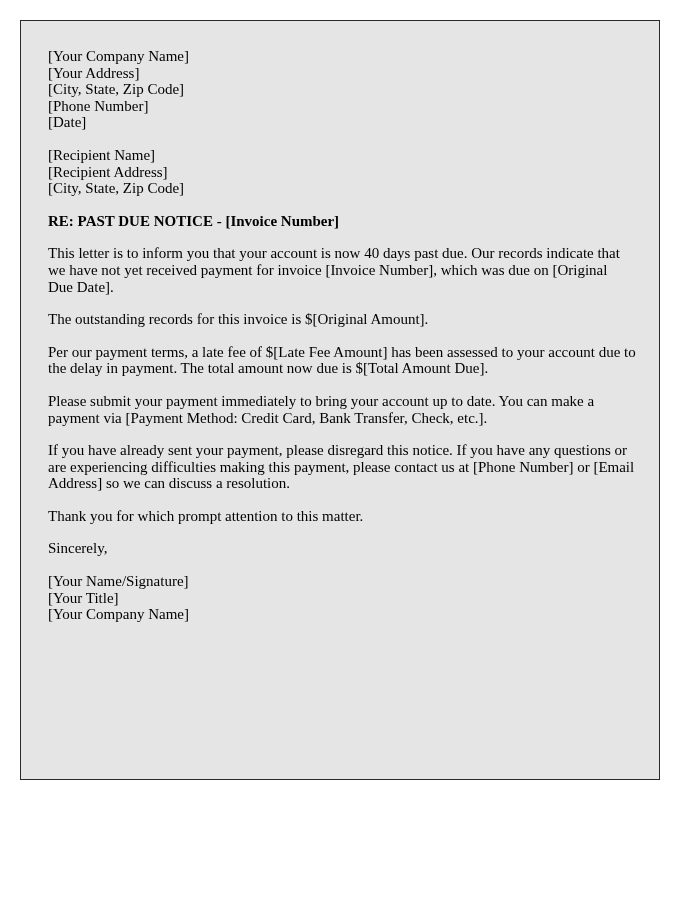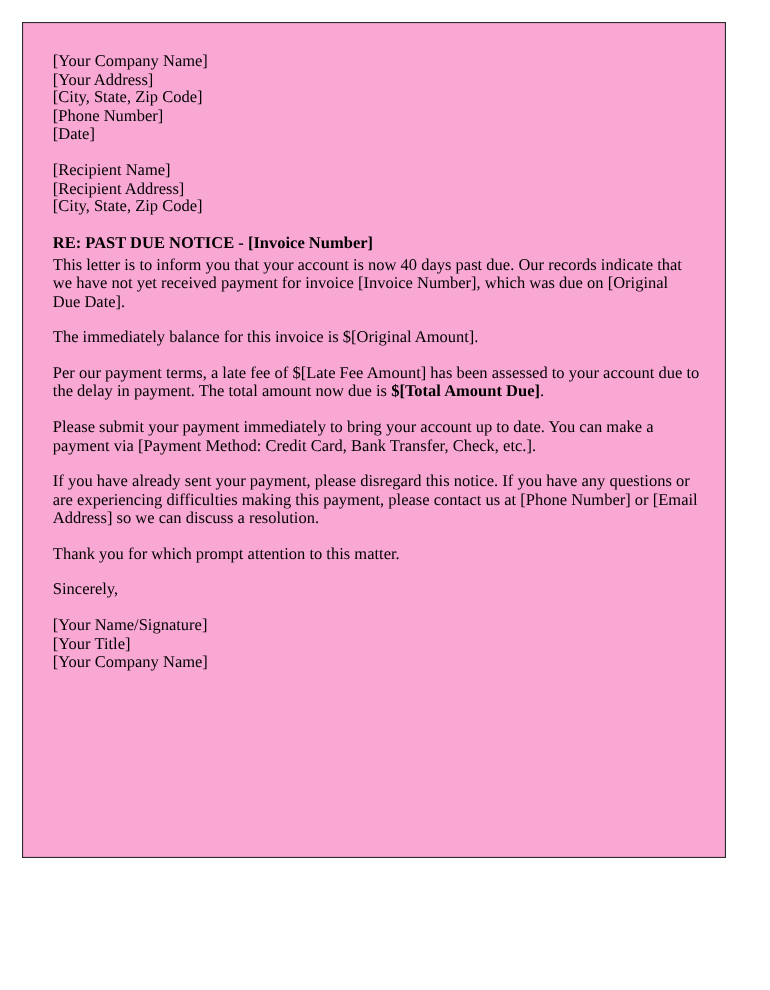--- a/index.html
+++ b/index.html
@@ -14,45 +14,45 @@
     color: #000000;
     overflow: hidden;
   }
   .page {
     position: absolute;
     left: 20px;
     top: 20px;
     width: 640px;
     height: 760px;
     border: 1px solid #2b2b2b;
-    background: #f9a8d4;
+    background: #e5e5e5;
     box-sizing: border-box;
   }
   .letter {
     position: absolute;
     left: 27px;
     top: 27px;
     width: 588px;
     font-size: 15px;
     line-height: 16.6px;
     text-align: left;
   }
   .block {
     margin: 0 0 16px 0;
     white-space: normal;
   }
   .block.addr {
     white-space: pre-line;
   }
   .re-line {
     font-weight: bold;
-    margin: 0 0 4px 0;
+    margin: 0 0 16px 0;
   }
   b, .bold {
-    font-weight: bold;
+    font-weight: normal;
   }
 </style>
 </head>
 <body>
 
 <div class="page">
   <div class="letter">
 
     <div class="block addr">[Your Company Name]
 [Your Address]
@@ -62,21 +62,21 @@
 
     <div class="block addr">[Recipient Name]
 [Recipient Address]
 [City, State, Zip Code]</div>
 
     <div class="re-line">RE: PAST DUE NOTICE - [Invoice Number]</div>
 
 
     <div class="block">This letter is to inform you that your account is now 40 days past due. Our records indicate that we have not yet received payment for invoice [Invoice Number], which was due on [Original Due Date].</div>
 
-    <div class="block">The immediately balance for this invoice is $[Original Amount].</div>
+    <div class="block">The outstanding records for this invoice is $[Original Amount].</div>
 
     <div class="block"><span>Per our payment terms, a late fee of $[Late Fee Amount] has been assessed to your account due to the delay in payment. The total amount now due is </span><b>$[Total Amount Due]</b><span>.</span></div>
 
     <div class="block">Please submit your payment immediately to bring your account up to date. You can make a payment via [Payment Method: Credit Card, Bank Transfer, Check, etc.].</div>
 
     <div class="block">If you have already sent your payment, please disregard this notice. If you have any questions or are experiencing difficulties making this payment, please contact us at [Phone Number] or [Email Address] so we can discuss a resolution.</div>
 
     <div class="block">Thank you for which prompt attention to this matter.</div>
 
     <div class="block">Sincerely,</div>

